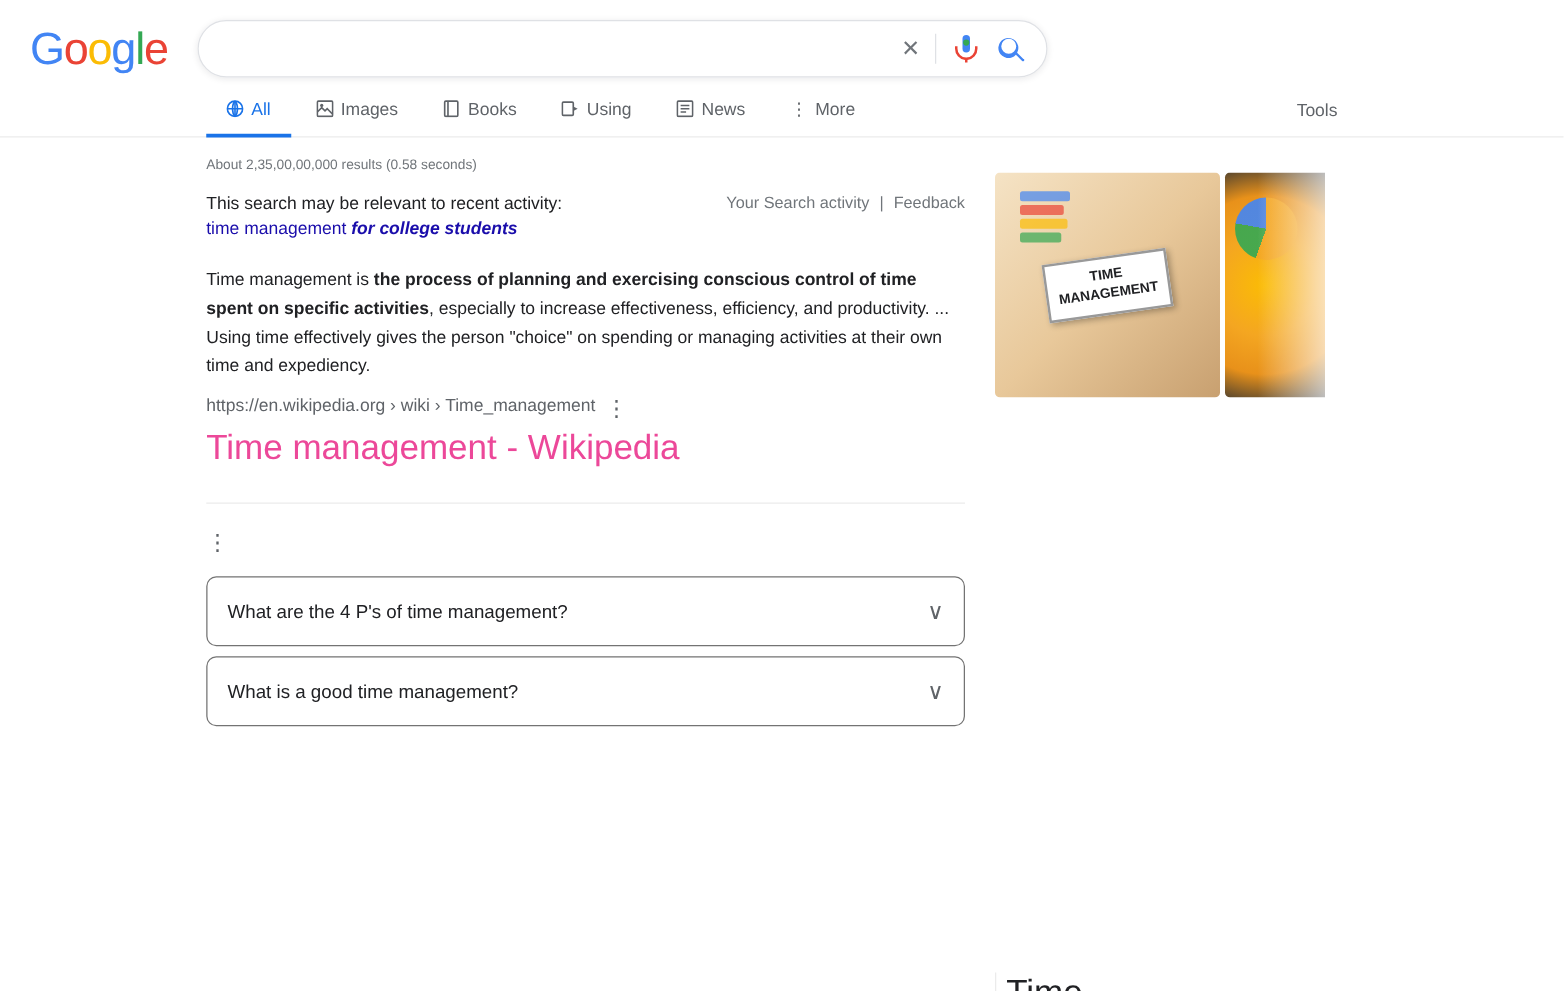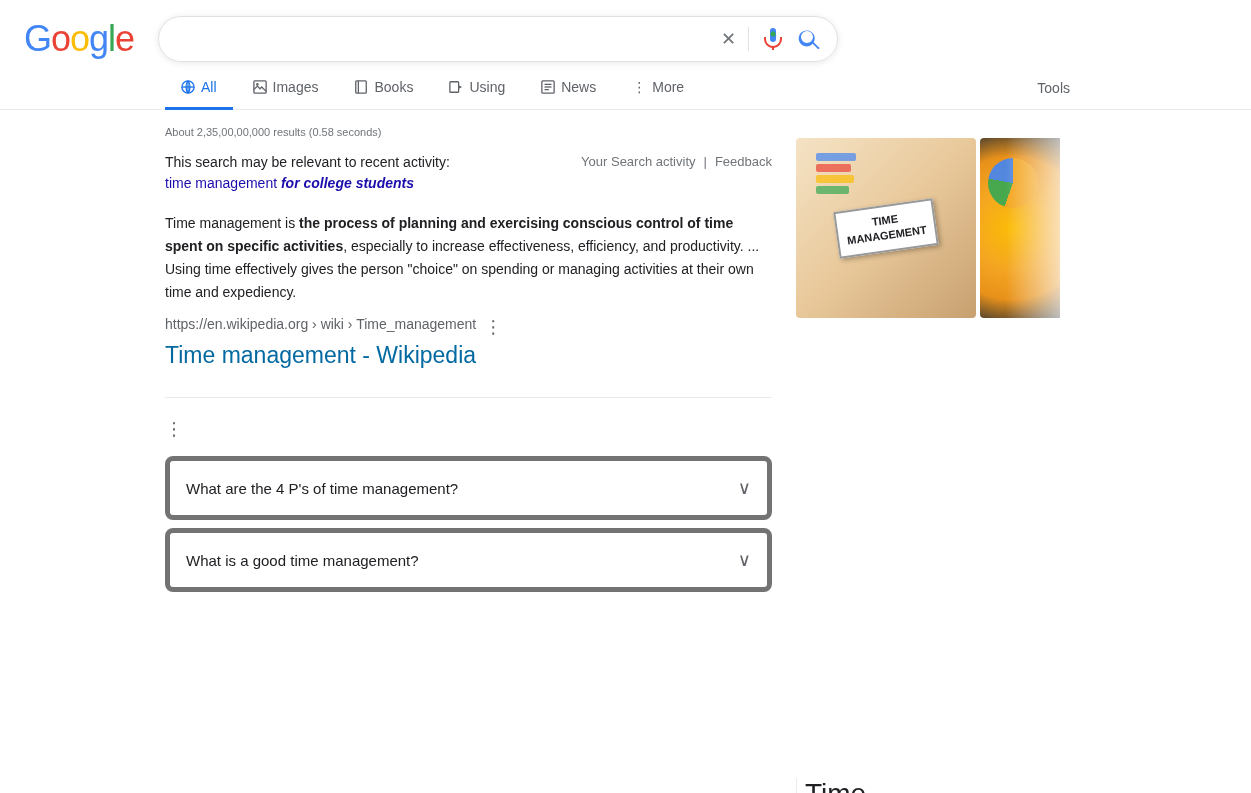--- a/index.html
+++ b/index.html
@@ -194,22 +194,22 @@
       margin-bottom: 4px;
     }
     .source-url span { color: #5f6368; }
     .more-options-dot {
       color: #5f6368;
       cursor: pointer;
       font-size: 18px;
       letter-spacing: 2px;
     }
     .result-link {
-      font-size: 23px;
-      color: #0369a1;
+      font-size: 28px;
+      color: #ec4899;
       text-decoration: none;
       display: inline-block;
       margin-bottom: 8px;
     }
     .separator {
       border: none;
       border-top: 1px solid #ebebeb;
       margin: 20px 0;
     }
 
@@ -224,21 +224,21 @@
       font-size: 22px;
       font-weight: 400;
       color: #202124;
     }
     .paa-menu-icon {
       color: #5f6368;
       cursor: pointer;
       font-size: 18px;
     }
     .paa-item {
-      border: 5px solid #737373;
+      border: 1px solid #737373;
       border-radius: 8px;
       padding: 16px 16px;
       margin-bottom: 8px;
       display: flex;
       justify-content: space-between;
       align-items: center;
       cursor: pointer;
       font-size: 15px;
       color: #202124;
     }

